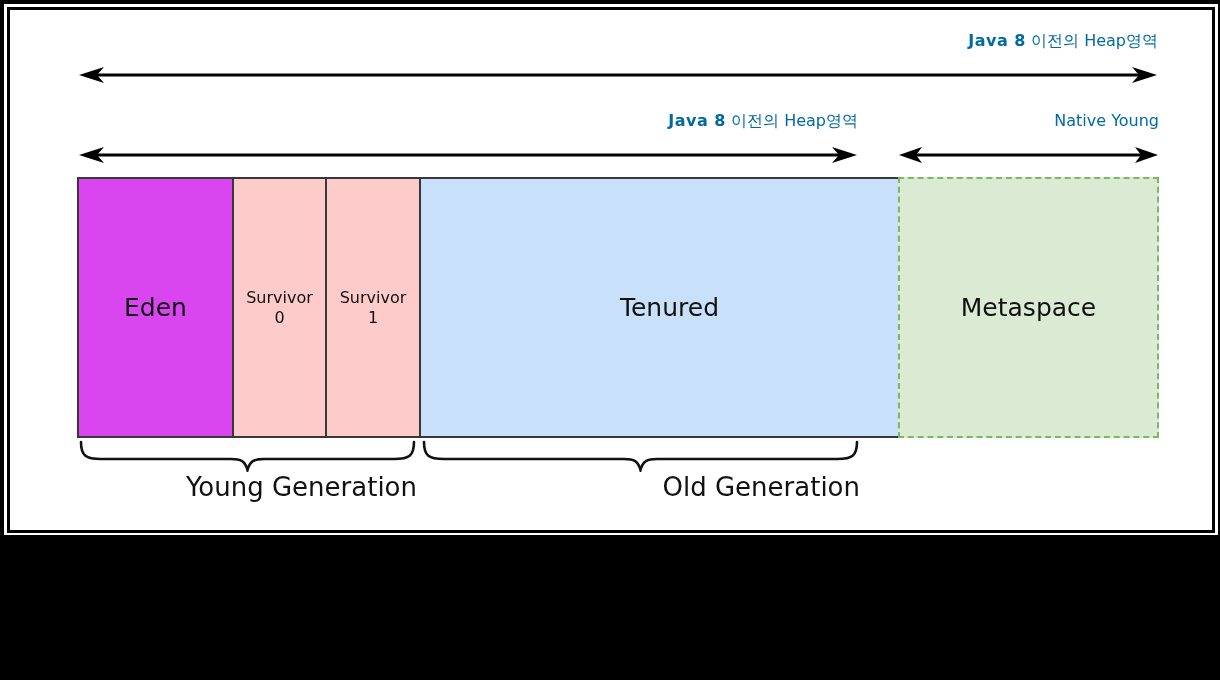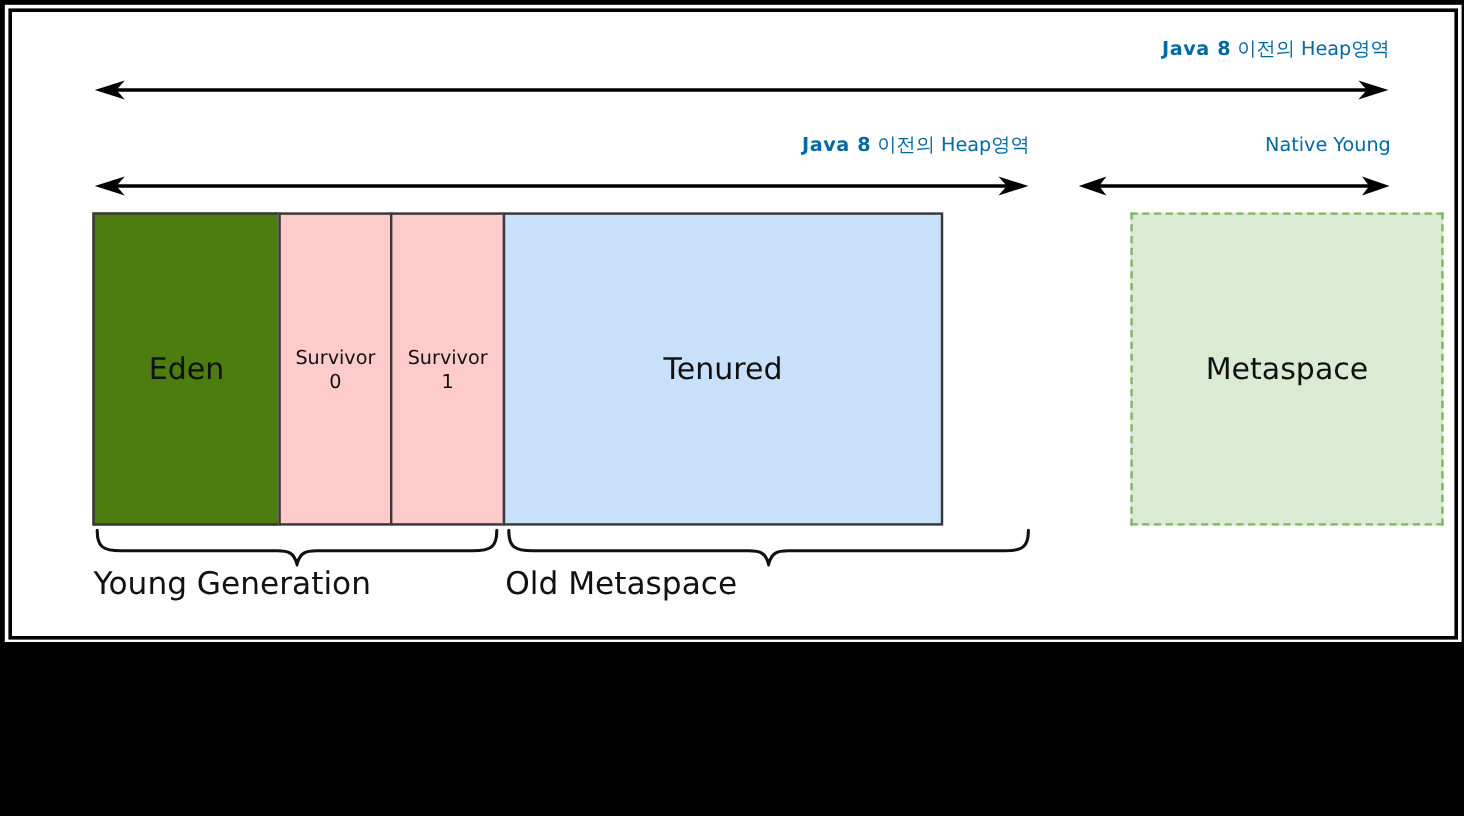--- a/index.html
+++ b/index.html
@@ -40,32 +40,32 @@
     position: absolute;
     top: 177px; height: 261px;
     border: 2px solid #383838;
     display: flex; flex-direction: column;
     align-items: center; justify-content: center;
     text-align: center;
     color: #111;
   }
   .region .lbl { font-size: 25px; }
   .region .lbl-sm { font-size: 16px; line-height: 1.2; }
-  .region-eden      { left: 77px;  width: 157px; background: #4d7c0f; }
+  .region-eden      { left: 77px;  width: 157px; background: #d946ef; }
   .region-survivor0 { left: 232px; width: 95px;  background: #fecbcb; }
   .region-survivor1 { left: 325px; width: 96px;  background: #fecbcb; }
-  .region-tenured   { left: 419px; width: 367px; background: #c9e0fb; }
+  .region-tenured   { left: 419px; width: 501px; background: #c9e0fb; }
   .region-metaspace {
-    left: 942px; width: 261px; background: #dbebd3;
+    left: 898px; width: 261px; background: #dbebd3;
     border: 2px dashed #7cb862;
   }
 
   .gen-label {
     position: absolute; top: 472px;
-    text-align: left;
+    text-align: right;
     font-size: 26px; color: #111;
     white-space: nowrap;
   }
 </style>
 </head>
 <body>
 
 <div class="sheet"></div>
 <div class="frame"></div>
 
@@ -117,13 +117,13 @@
 </div>
 
 <svg class="abs" style="left:78px; top:440px;" width="339" height="32" viewBox="0 0 339 32">
   <path d="M3,2 C3,16 8,19 23,19 L153,19 C163,19 167,21 169.5,30 C172,21 176,19 186,19 L316,19 C331,19 336,16 336,2" fill="none" stroke="#111" stroke-width="2.6" stroke-linecap="round"></path>
 </svg>
 <svg class="abs" style="left:421px; top:440px;" width="439" height="32" viewBox="0 0 439 32">
   <path d="M3,2 C3,16 8,19 23,19 L203,19 C213,19 217,21 219.5,30 C222,21 226,19 236,19 L416,19 C431,19 436,16 436,2" fill="none" stroke="#111" stroke-width="2.6" stroke-linecap="round"></path>
 </svg>
 
 <div class="gen-label" style="left:78px; width:339px;">Young Generation</div>
-<div class="gen-label" style="left:421px; width:439px;">Old Metaspace</div>
+<div class="gen-label" style="left:421px; width:439px;">Old Generation</div>
 
 </body></html>

